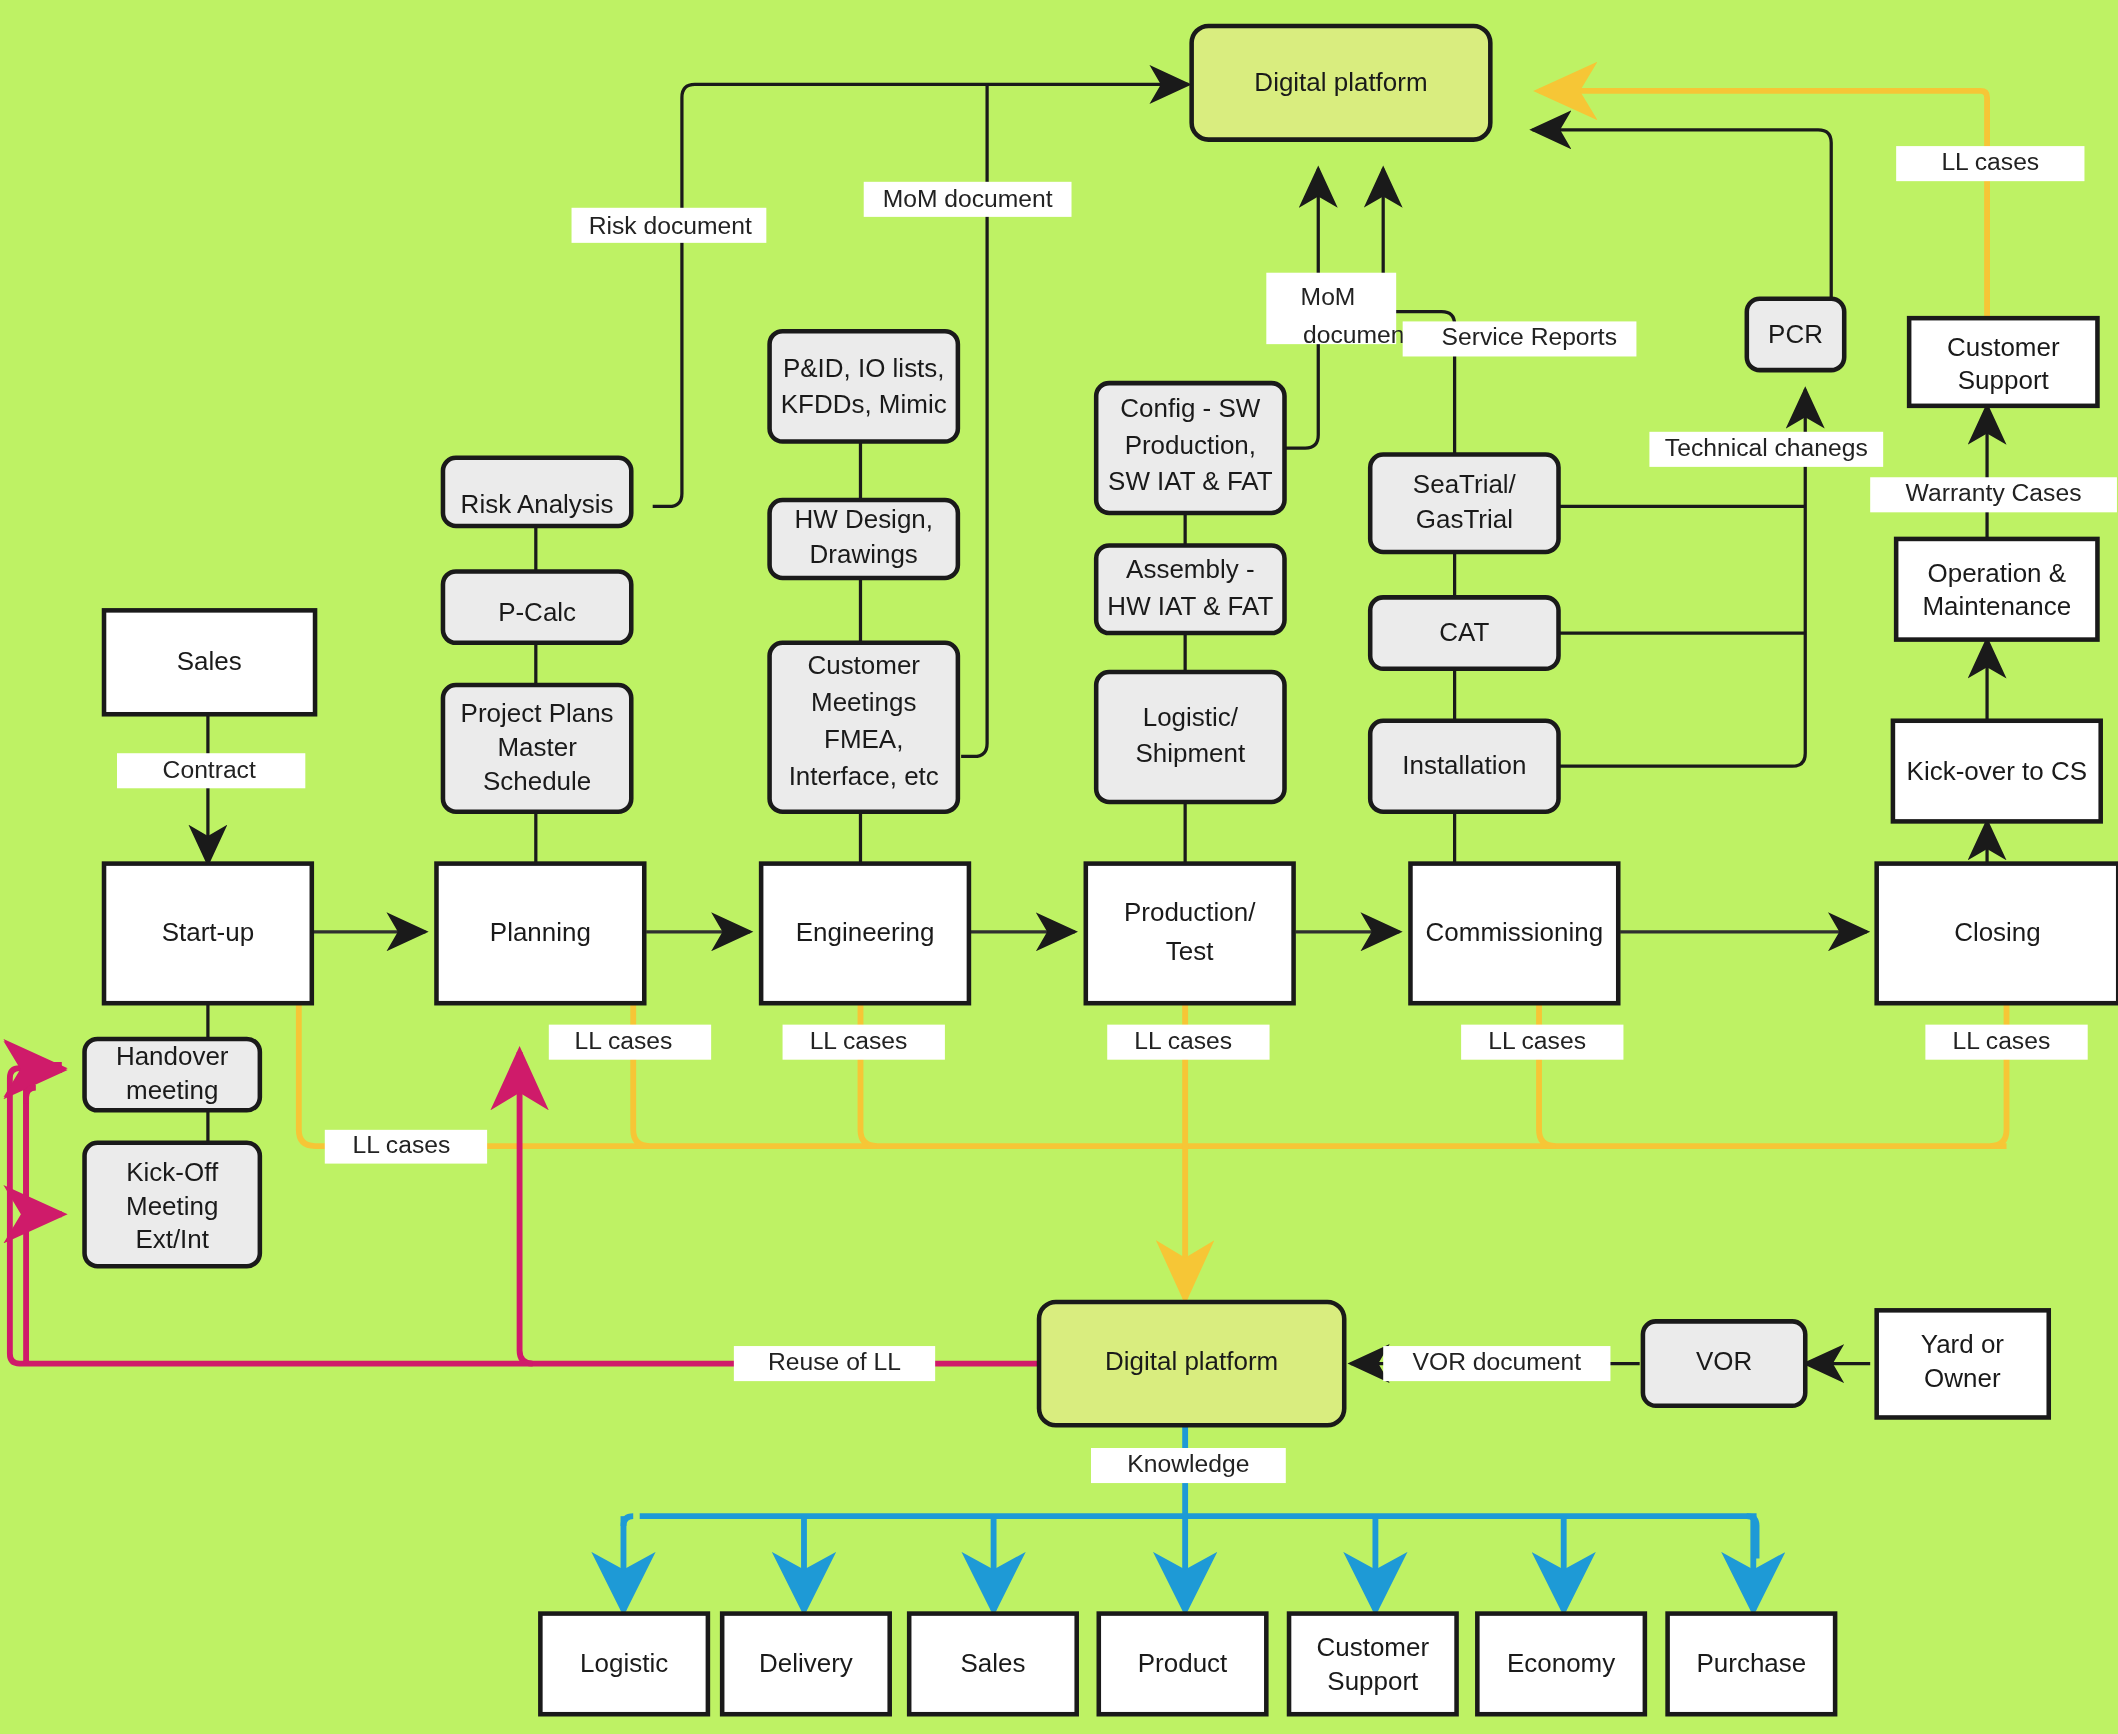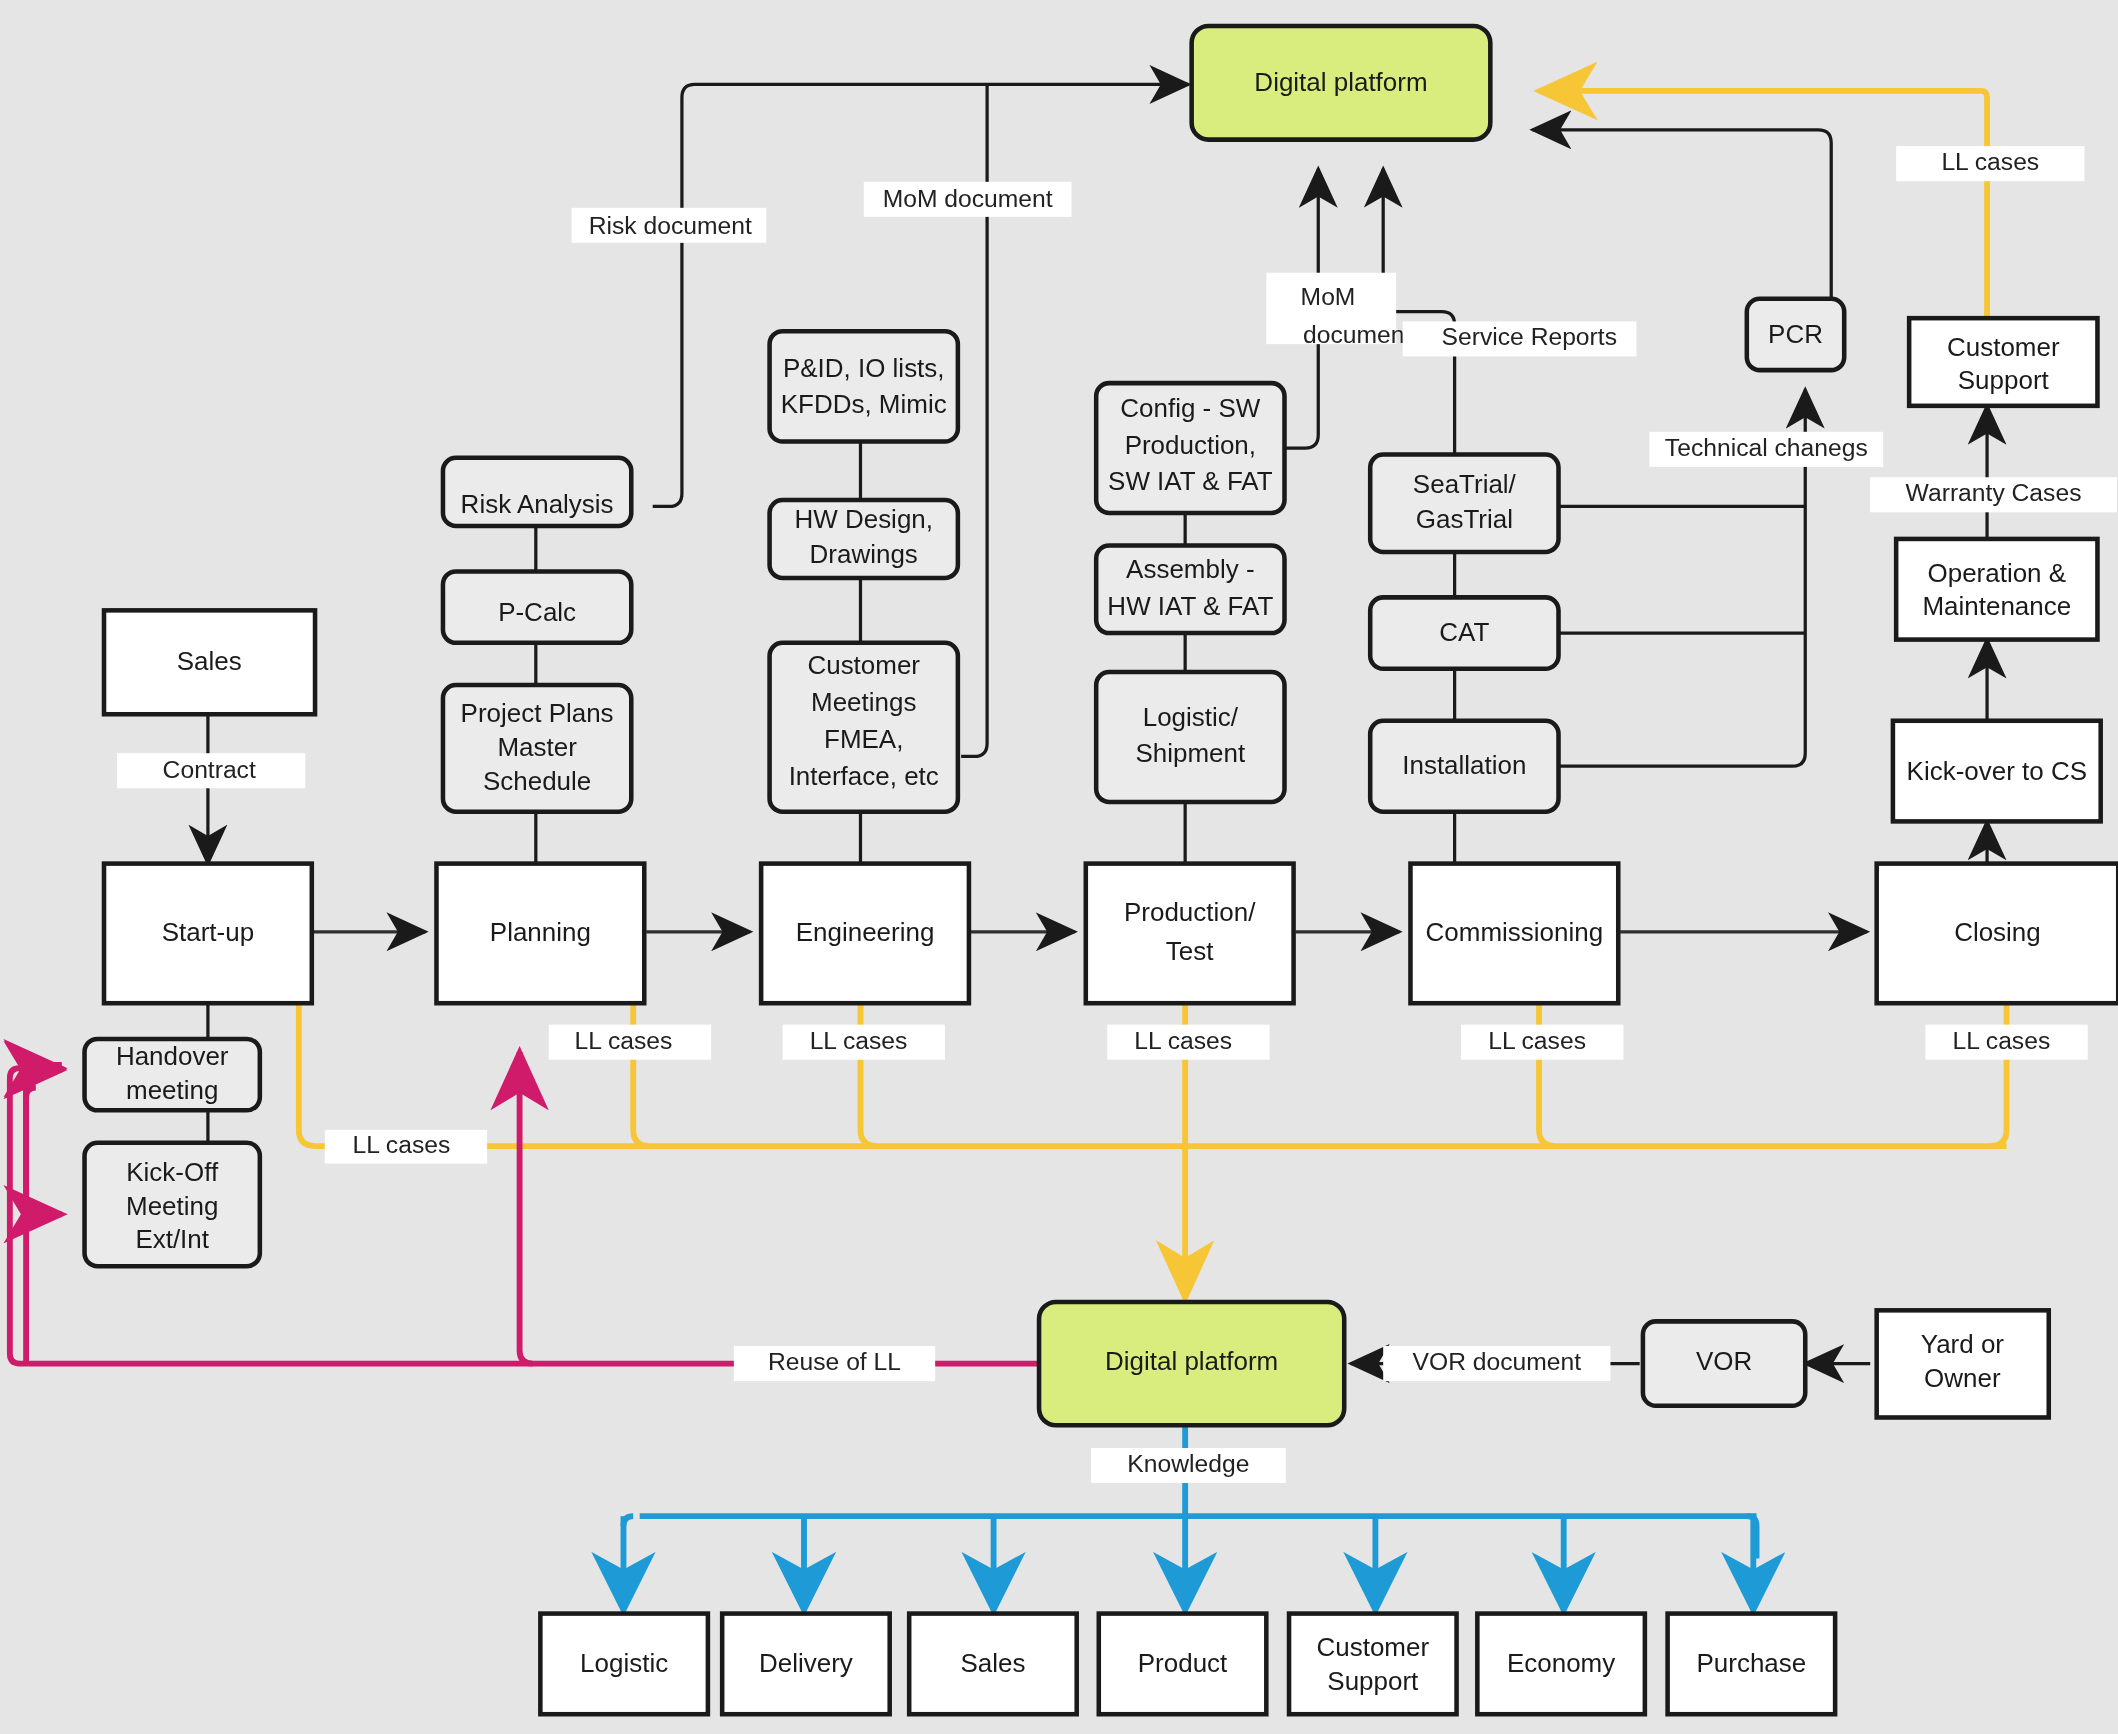--- a/index.html
+++ b/index.html
@@ -1,17 +1,17 @@
 <!DOCTYPE html>
 <html style="font-size:10.4px"><head>
 <meta charset="utf-8">
 <style>
   html,body{margin:0;padding:0;background:#ffffff;}
   body{font-family:"Liberation Sans", sans-serif;}
-  #stage{position:relative;width:2119px;height:1735px;background:#e5e5e5;overflow:hidden;}
+  #stage{position:relative;width:2119px;height:1735px;background:#bef264;overflow:hidden;}
   svg{position:absolute;top:0;left:0;width:2119px;height:1735px;}
   .nodeText{font-family:"Liberation Sans", sans-serif;font-size:40px;fill:#1a1a1a;dominant-baseline:middle;text-anchor:middle;}
   .edgeText{font-family:"Liberation Sans", sans-serif;font-size:38px;fill:#222222;dominant-baseline:middle;text-anchor:middle;}
   .sq{fill:#ffffff;stroke:#1a1a1a;stroke-width:7;}
   .rr{fill:#ebebeb;stroke:#1a1a1a;stroke-width:7;}
   .plat{fill:#d9ed7f;stroke:#1a1a1a;stroke-width:7;}
   .ln{fill:none;stroke:#1a1a1a;stroke-width:5;}
   .lnThin{fill:none;stroke:#2f2f2f;stroke-width:5;}
   .ylw{fill:none;stroke:#f6c636;stroke-width:9;}
   .pnk{fill:none;stroke:#cf1b6a;stroke-width:9;}

